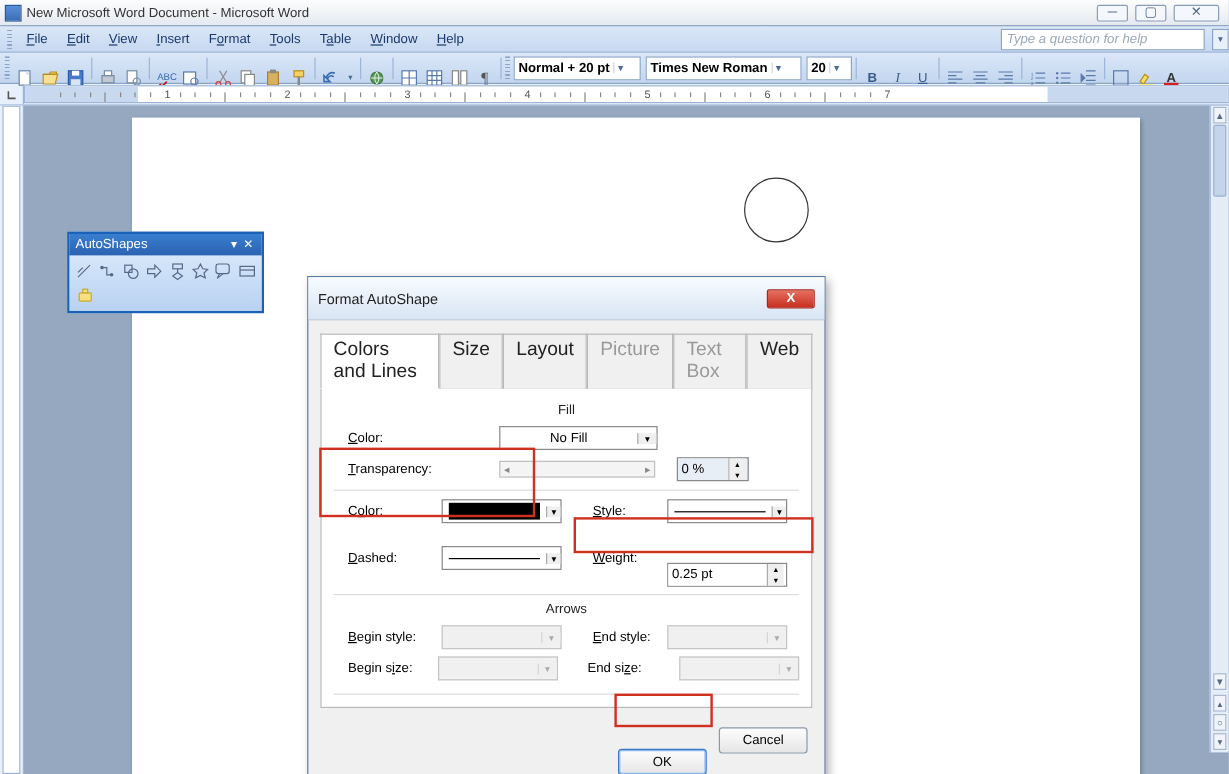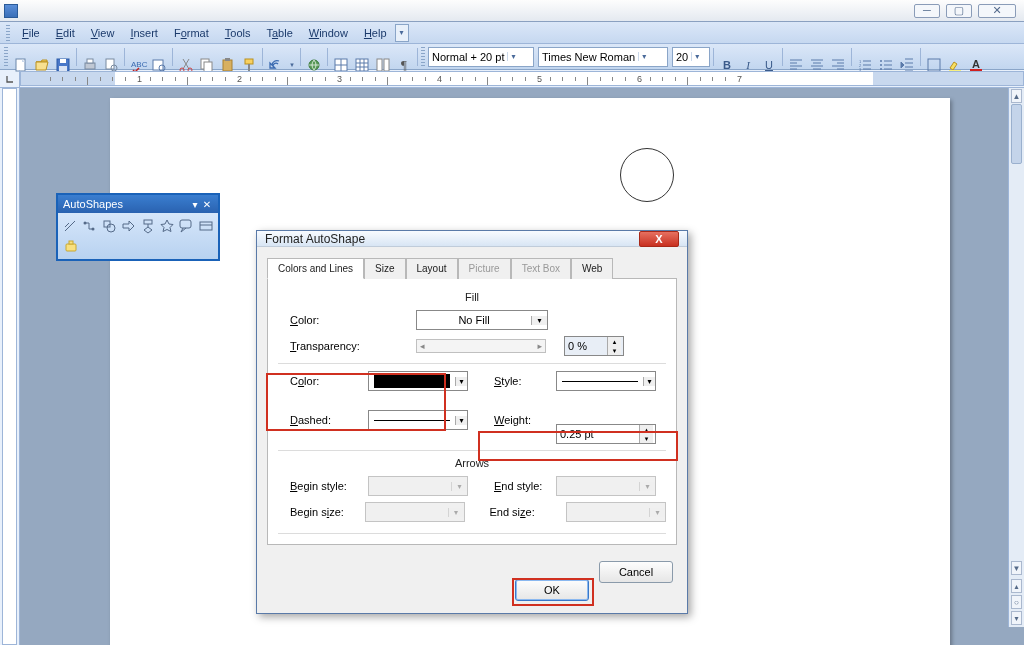--- a/index.html
+++ b/index.html
@@ -67,21 +67,21 @@
   background: linear-gradient(#dbe7f8,#c2d6ef);
   border-bottom: 1px solid #8aa5c8;
   display: flex; align-items: center; padding-left: 4px;
   gap: 1px;
 }
 .toolbar .handle { width: 4px; height: 20px; background: repeating-linear-gradient(#8aa5c8 0 1px, transparent 1px 3px); margin-right: 2px;}
 .tb-btn { width: 20px; height: 20px; display:flex;align-items:center;justify-content:center; border-radius:2px;margin-top:16px; }
 .tb-sep { width:1px; height: 18px; background:#9db5d8; margin: 0 2px; }
 .tb-combo {
   height: 20px; border: 1px solid #8aa5c8; background:#fff;
-  display:flex; align-items:center; padding: 0 3px; font-size:11px;
+  display:flex; align-items:center; padding: 0 3px; font-size:11px;font-weight:bold;
 }
 .tb-combo .dd { margin-left:3px; font-size:8px; color:#4a6a9a; border-left:1px solid #cad8ea; padding-left:3px;}
 
 
 .ruler-row { height: 18px; display:flex; background:#e8f0fb; border-bottom:1px solid #9db5d8;}
 .ruler-left { width: 20px; border-right:1px solid #9db5d8; display:flex;align-items:center;justify-content:center;}
 .ruler {
   flex:1; background:#fff; position:relative; border:1px solid #9db5d8; margin:1px 0;
   font-size:9px; color:#555;
 }
@@ -133,38 +133,38 @@
 .autoshapes-tb .ic { width:19px; height:19px; display:flex;align-items:center;justify-content:center; }
 
 
 .dialog {
   position:absolute; left: 256px; top: 230px; width: 432px;
   background: #f0f0f0;
   border: 1px solid #5a7aa8;
   box-shadow: 3px 3px 8px rgba(0,0,0,.35);
 }
 .dialog .dlg-title {
-  height: 16px;
+  height: 36px;
   background: linear-gradient(#f8fbff,#d8e5f4);
   border-bottom:1px solid #c0ccda;
   display:flex; align-items:center; padding: 0 8px;
   font-size:12px; color:#222;
 }
 .dialog .dlg-close {
   margin-left:auto; width: 40px; height: 16px;
   background: linear-gradient(#e67060,#c83020);
   border-radius: 2px; border:1px solid #a82818;
   color:#fff; display:flex;align-items:center;justify-content:center;font-size:11px;font-weight:bold;
 }
 .dialog .tabs {
   display:flex; margin: 10px 10px 0 10px; gap:0;
 }
 .dialog .tab {
   padding: 4px 10px; border:1px solid #b8b8b8; border-bottom:none;
-  background:#f0f0f0; font-size:10px; color:#222;
+  background:#f0f0f0; font-size:16px; color:#222;
   position:relative; top:1px;
 }
 .dialog .tab.active { background:#fff; border-bottom:1px solid #fff; z-index:2;}
 .dialog .tab.disabled { color:#999; }
 .dialog .tabpanel {
   margin: 0 10px 8px 10px; border:1px solid #b8b8b8; background:#fff;
   padding: 8px 10px 4px 10px;
 }
 .section-label { font-size:11px; color:#222; margin: 4px 0 6px 0; text-align: center;}
 .row { display:flex; align-items:center; margin: 4px 0; min-height:22px;}
@@ -200,38 +200,40 @@
 .redbox { position:absolute; border: 2px solid #d03020; pointer-events:none;}
 
 
 svg { overflow: visible; }
 </style>
 </head>
 <body>
 
 <div class="titlebar">
   <div class="app-icon"></div>
+  <span class="title-text">New Microsoft Word Document - Microsoft Word</span>
   <div class="win-controls">
     <div class="win-btn">─</div>
     <div class="win-btn">▢</div>
     <div class="win-btn win-close">✕</div>
   </div>
 </div>
 
 <div class="menubar">
   <div class="handle"></div>
   <span class="menu-item"><u>F</u>ile</span>
   <span class="menu-item"><u>E</u>dit</span>
   <span class="menu-item"><u>V</u>iew</span>
   <span class="menu-item"><u>I</u>nsert</span>
   <span class="menu-item">F<u>o</u>rmat</span>
   <span class="menu-item"><u>T</u>ools</span>
   <span class="menu-item">T<u>a</u>ble</span>
   <span class="menu-item"><u>W</u>indow</span>
   <span class="menu-item"><u>H</u>elp</span>
+  <div class="help-box">Type a question for help</div>
   <div class="help-dd">▾</div>
 </div>
 
 <div class="toolbar">
   <div class="handle"></div>
   <div class="tb-btn">
       <svg width="14" height="14">
         <rect x="2" y="1" width="9" height="12" fill="#fff" stroke="#6a86aa"></rect>
         <path d="M8 1 L11 4 L8 4 Z" fill="#cad8ea"></path>
       </svg>

